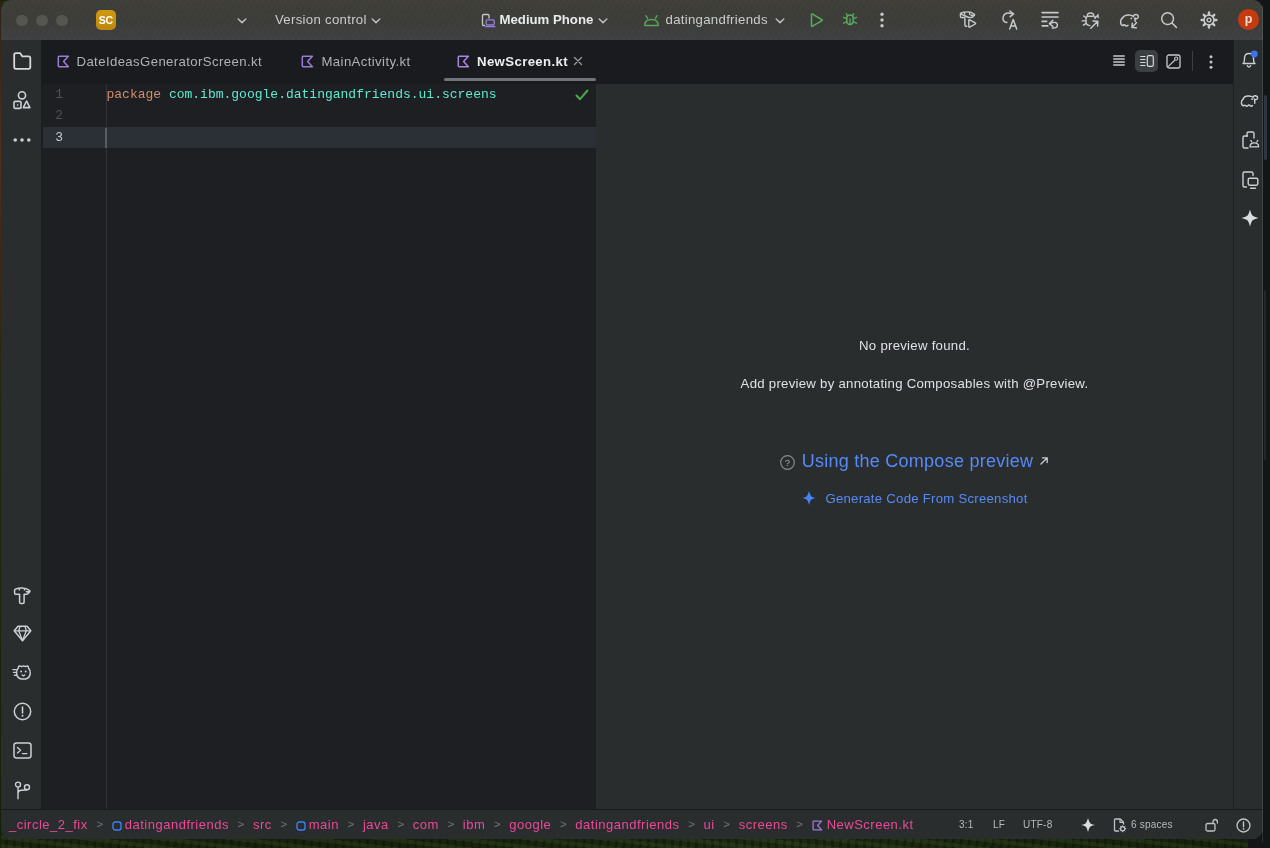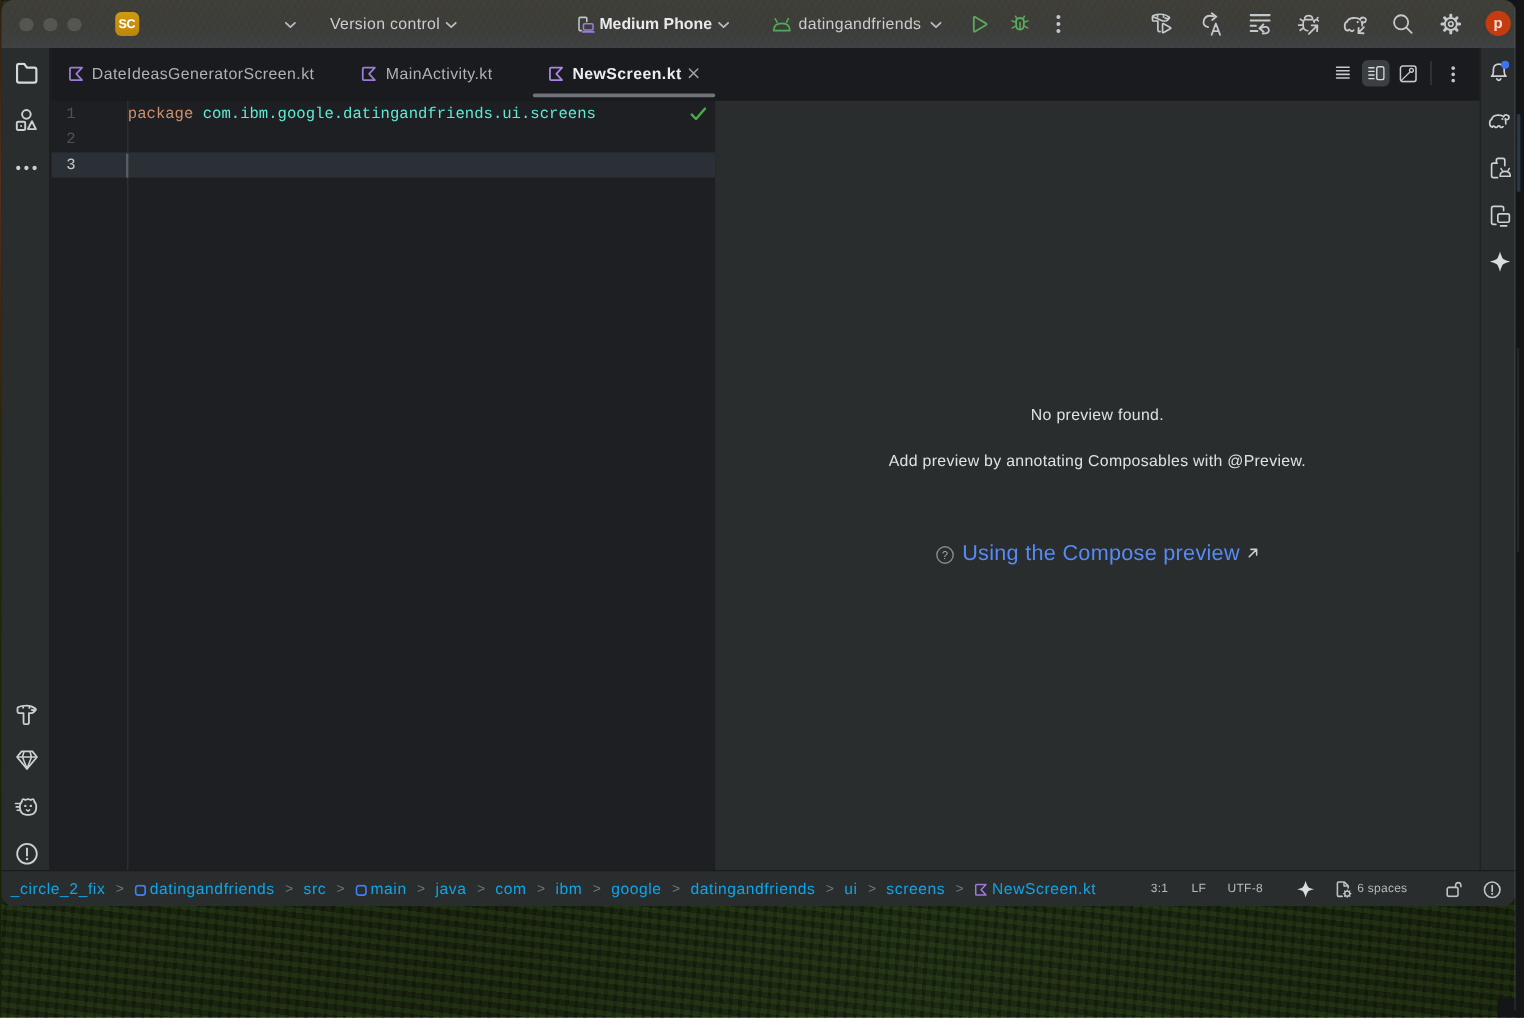--- a/index.html
+++ b/index.html
@@ -7,21 +7,21 @@
   body {
     font-family:"Liberation Sans", sans-serif;
     background:
       repeating-linear-gradient(7deg, rgba(80,120,45,.16) 0 4px, rgba(0,0,0,0) 4px 9px),
       repeating-linear-gradient(94deg, rgba(12,20,6,.5) 0 3px, rgba(0,0,0,0) 3px 8px),
       linear-gradient(90deg,#1b2610,#18220e 30%,#1e2b13 60%,#17210d);
     position:relative;
   }
   .abs { position:absolute; }
   #win {
-    position:absolute; left:1px; top:0; width:1262px; height:755px;
+    position:absolute; left:1px; top:0; width:1262px; height:839px;
     border-radius:10px 10px 11px 11px; overflow:hidden; background:#1e1f22;
   }
   
   #titlebar {
     position:absolute; left:0; top:0; width:100%; height:40px;
     background:
       repeating-linear-gradient(63deg, rgba(86,88,68,.04) 0 2px, rgba(0,0,0,0) 2px 5px),
       repeating-linear-gradient(-58deg, rgba(26,28,32,.05) 0 2px, rgba(0,0,0,0) 2px 5px),
       linear-gradient(180deg, #403f39 0%, #3d3e3a 55%, #3f4143 100%);
   }
@@ -40,21 +40,21 @@
   #preview {
     position:absolute; left:595px; top:84px; right:30px; bottom:30px;
     background:#2a2d2e;
   }
   .mono { font-family:"Liberation Mono", monospace; font-size:13px; }
   .pvtext { position:absolute; left:0; width:100%; text-align:center; color:#dfe1e5; font-size:13.2px; letter-spacing:.27px; }
   
   #statusbar { position:absolute; left:0; bottom:0; width:100%; height:30px; background:#2a2d2e; border-top:1px solid #1a1b1d; }
   .sbt { position:absolute; top:0; height:30px; line-height:29px; font-size:10px; color:#b7babd; letter-spacing:.22px; }
   .sbc { position:absolute; top:0; height:30px; line-height:29px; font-size:13px; color:#b7babd; letter-spacing:.5px; }
-  .crumb { color:#0ea5e9; }
+  .crumb { color:#ec4899; }
   .csep { color:#73777b; display:inline-block; width:24px; text-align:center; font-size:11.5px; position:relative; top:-1px; letter-spacing:0; }
   
   #rightstrip { position:absolute; right:0; top:0; width:7px; height:848px; background:#131516; }
   svg { display:block; }
 </style>
 </head>
 <body>
 <div class="abs" style="right:0;top:0;width:22px;height:22px;background:#131516;"></div>
 <div class="abs" style="right:0;bottom:0;width:22px;height:16px;background:#131516;"></div>
 <div id="win">
@@ -275,20 +275,25 @@
     <div class="pvtext" style="top:253.5px;">No preview found.</div>
     <div class="pvtext" style="top:291.5px;">Add preview by annotating Composables with @Preview.</div>
     <div class="abs" style="left:0;top:366.5px;width:100%;text-align:center;">
       <svg style="display:inline-block;vertical-align:-3px;margin-right:7px;" width="15" height="15" viewBox="0 0 15 15">
           <circle cx="7.5" cy="7.5" r="6.8" fill="none" stroke="#87898d" stroke-width="1.2"></circle>
           <text x="7.5" y="10.8" text-anchor="middle" font-size="9.5" fill="#a9abaf" font-family="Liberation Sans">?</text>
         </svg><span style="color:#568af7;font-size:18px;letter-spacing:.25px;">Using the Compose preview</span><svg style="display:inline-block;vertical-align:1px;margin-left:6px;" width="10" height="10" viewBox="0 0 10 10">
           <path d="M2 8 L8 2 M3.4 1.8 L8.2 1.8 L8.2 6.6" fill="none" stroke="#ccced1" stroke-width="1.3" stroke-linecap="round" stroke-linejoin="round"></path>
         </svg>
     </div>
+    <div class="abs" style="left:0;top:404.5px;width:100%;text-align:center;">
+      <svg style="display:inline-block;vertical-align:-3px;margin-right:8px;" width="16" height="16" viewBox="0 0 16 16">
+          <path d="M8 1 Q9.3 5.9 10.8 6.7 Q12.3 7.4 15 8 Q12.3 8.6 10.8 9.3 Q9.3 10.1 8 15 Q6.7 10.1 5.2 9.3 Q3.7 8.6 1 8 Q3.7 7.4 5.2 6.7 Q6.7 5.9 8 1 Z" fill="#4a82f5"></path>
+        </svg><span style="color:#568af7;font-size:13.2px;letter-spacing:.25px;">Generate Code From Screenshot</span>
+    </div>
   </div>
   <div class="abs" style="left:6px;right:6px;bottom:0.5px;height:1.2px;background:rgba(125,130,134,.5);border-radius:1px;"></div>
   <div id="statusbar">
     <div class="sbc" style="left:8px;white-space:pre;"><span class="crumb">_circle_2_fix</span><span class="csep">&gt;</span><svg style="display:inline-block;vertical-align:-1.5px;margin-right:3px;" width="10" height="10" viewBox="0 0 10 10">
           <rect x="1" y="1" width="8" height="8" rx="2.2" fill="none" stroke="#3d7ff5" stroke-width="1.4"></rect>
         </svg><span class="crumb">datingandfriends</span><span class="csep">&gt;</span><span class="crumb">src</span><span class="csep">&gt;</span><svg style="display:inline-block;vertical-align:-1.5px;margin-right:3px;" width="10" height="10" viewBox="0 0 10 10">
           <rect x="1" y="1" width="8" height="8" rx="2.2" fill="none" stroke="#3d7ff5" stroke-width="1.4"></rect>
         </svg><span class="crumb">main</span><span class="csep">&gt;</span><span class="crumb">java</span><span class="csep">&gt;</span><span class="crumb">com</span><span class="csep">&gt;</span><span class="crumb">ibm</span><span class="csep">&gt;</span><span class="crumb">google</span><span class="csep">&gt;</span><span class="crumb">datingandfriends</span><span class="csep">&gt;</span><span class="crumb">ui</span><span class="csep">&gt;</span><span class="crumb">screens</span><span class="csep">&gt;</span><svg style="display:inline-block;vertical-align:-1.5px;margin-right:4px;" width="11" height="11" viewBox="0 0 13 13">
           <path d="M11.4 1.3 L2.2 1.3 Q1.3 1.3 1.3 2.2 L1.3 10.8 Q1.3 11.7 2.2 11.7 L11.4 11.7 L6.6 6.5 Z" fill="none" stroke="#9b7cd6" stroke-width="1.5" stroke-linejoin="round"></path>
         </svg><span class="crumb">NewScreen.kt</span></div>

